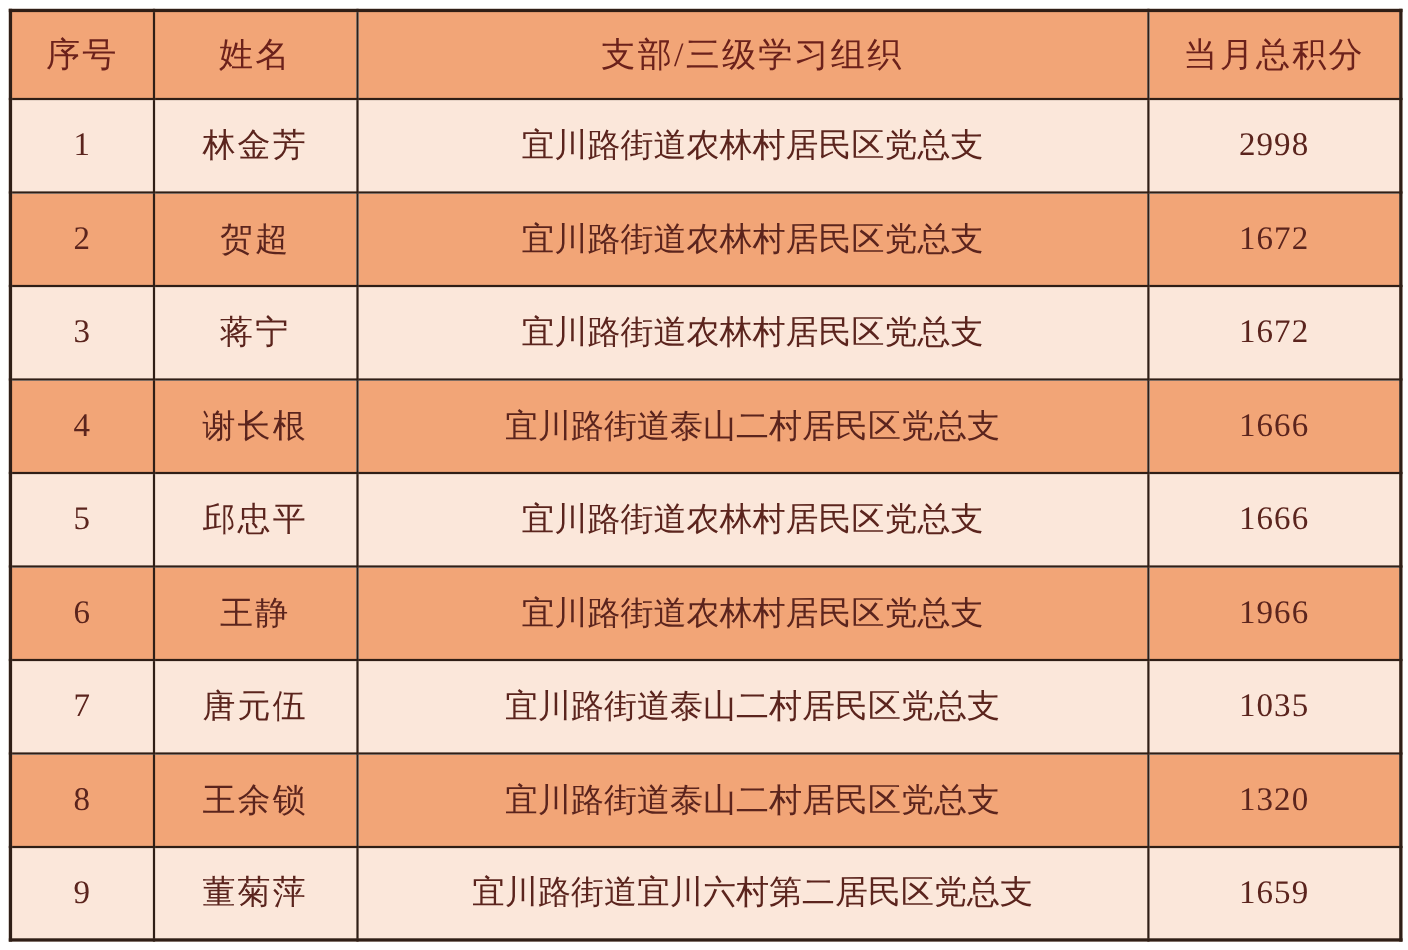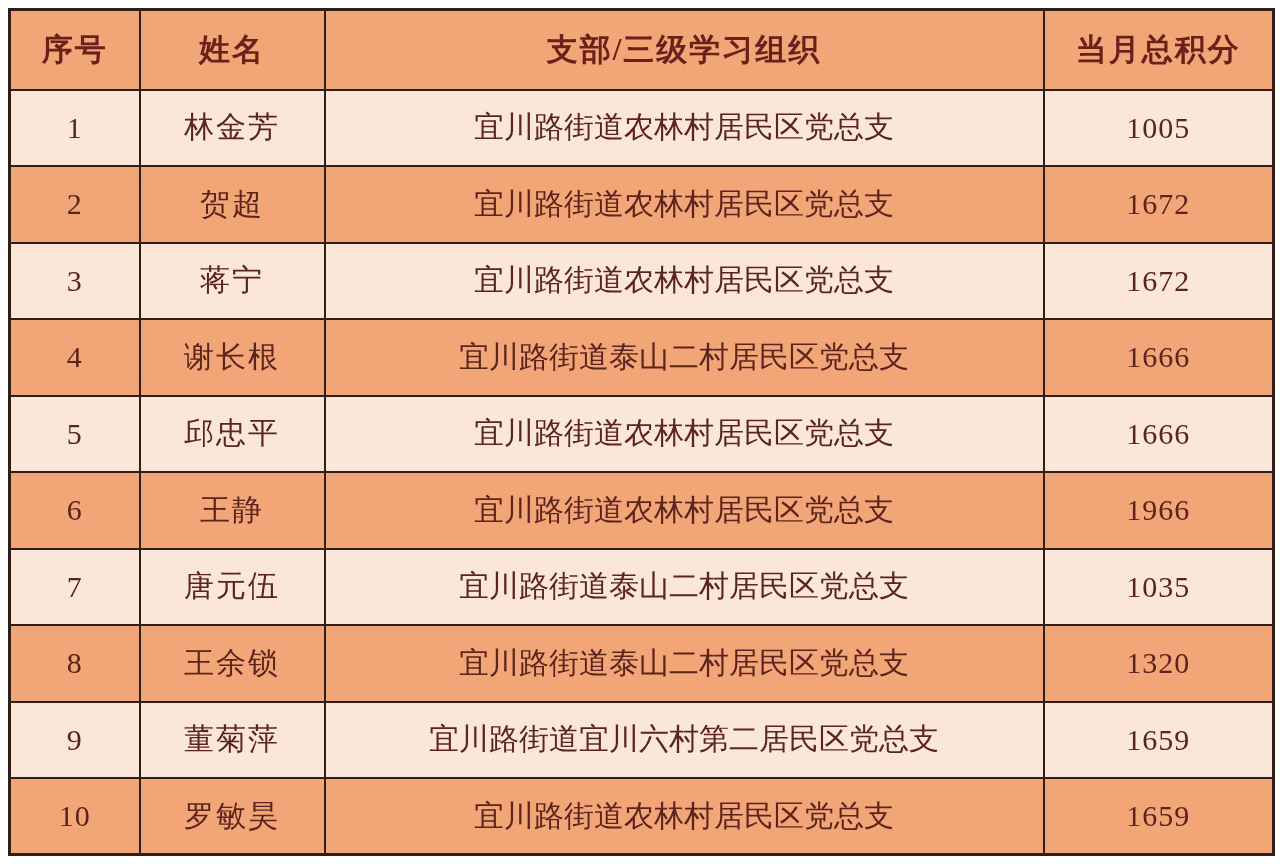--- a/index.html
+++ b/index.html
@@ -45,21 +45,21 @@
   }
   table.ranking{
     border:3px solid var(--border);
   }
   tr.header-row{
     height:80px;
     background:var(--header-bg);
   }
   tr.header-row th{
     color:var(--header-text);
-    font-weight:bold;
+    font-weight:normal;
     font-size:31px;
     letter-spacing:2px;
   }
   tr.data-row{
     height:76px;
   }
   tr.data-row.light{ background:var(--row-light-bg); }
   tr.data-row.dark{ background:var(--row-dark-bg); }
   tr.data-row td{
     color:var(--body-text);
@@ -85,21 +85,21 @@
         <th>姓名</th>
         <th>支部/三级学习组织</th>
         <th>当月总积分</th>
       </tr>
     </thead>
     <tbody>
       <tr class="data-row light">
         <td class="cell-index">1</td>
         <td class="cell-name">林金芳</td>
         <td class="cell-org">宜川路街道农林村居民区党总支</td>
-        <td class="cell-score">1005</td>
+        <td class="cell-score">2998</td>
       </tr>
       <tr class="data-row dark">
         <td class="cell-index">2</td>
         <td class="cell-name">贺超</td>
         <td class="cell-org">宜川路街道农林村居民区党总支</td>
         <td class="cell-score">1672</td>
       </tr>
       <tr class="data-row light">
         <td class="cell-index">3</td>
         <td class="cell-name">蒋宁</td>
@@ -135,21 +135,15 @@
         <td class="cell-name">王余锁</td>
         <td class="cell-org">宜川路街道泰山二村居民区党总支</td>
         <td class="cell-score">1320</td>
       </tr>
       <tr class="data-row light">
         <td class="cell-index">9</td>
         <td class="cell-name">董菊萍</td>
         <td class="cell-org">宜川路街道宜川六村第二居民区党总支</td>
         <td class="cell-score">1659</td>
       </tr>
-      <tr class="data-row dark">
-        <td class="cell-index">10</td>
-        <td class="cell-name">罗敏昊</td>
-        <td class="cell-org">宜川路街道农林村居民区党总支</td>
-        <td class="cell-score">1659</td>
-      </tr>
     </tbody>
   </table>
 </div>
 
 </body></html>

